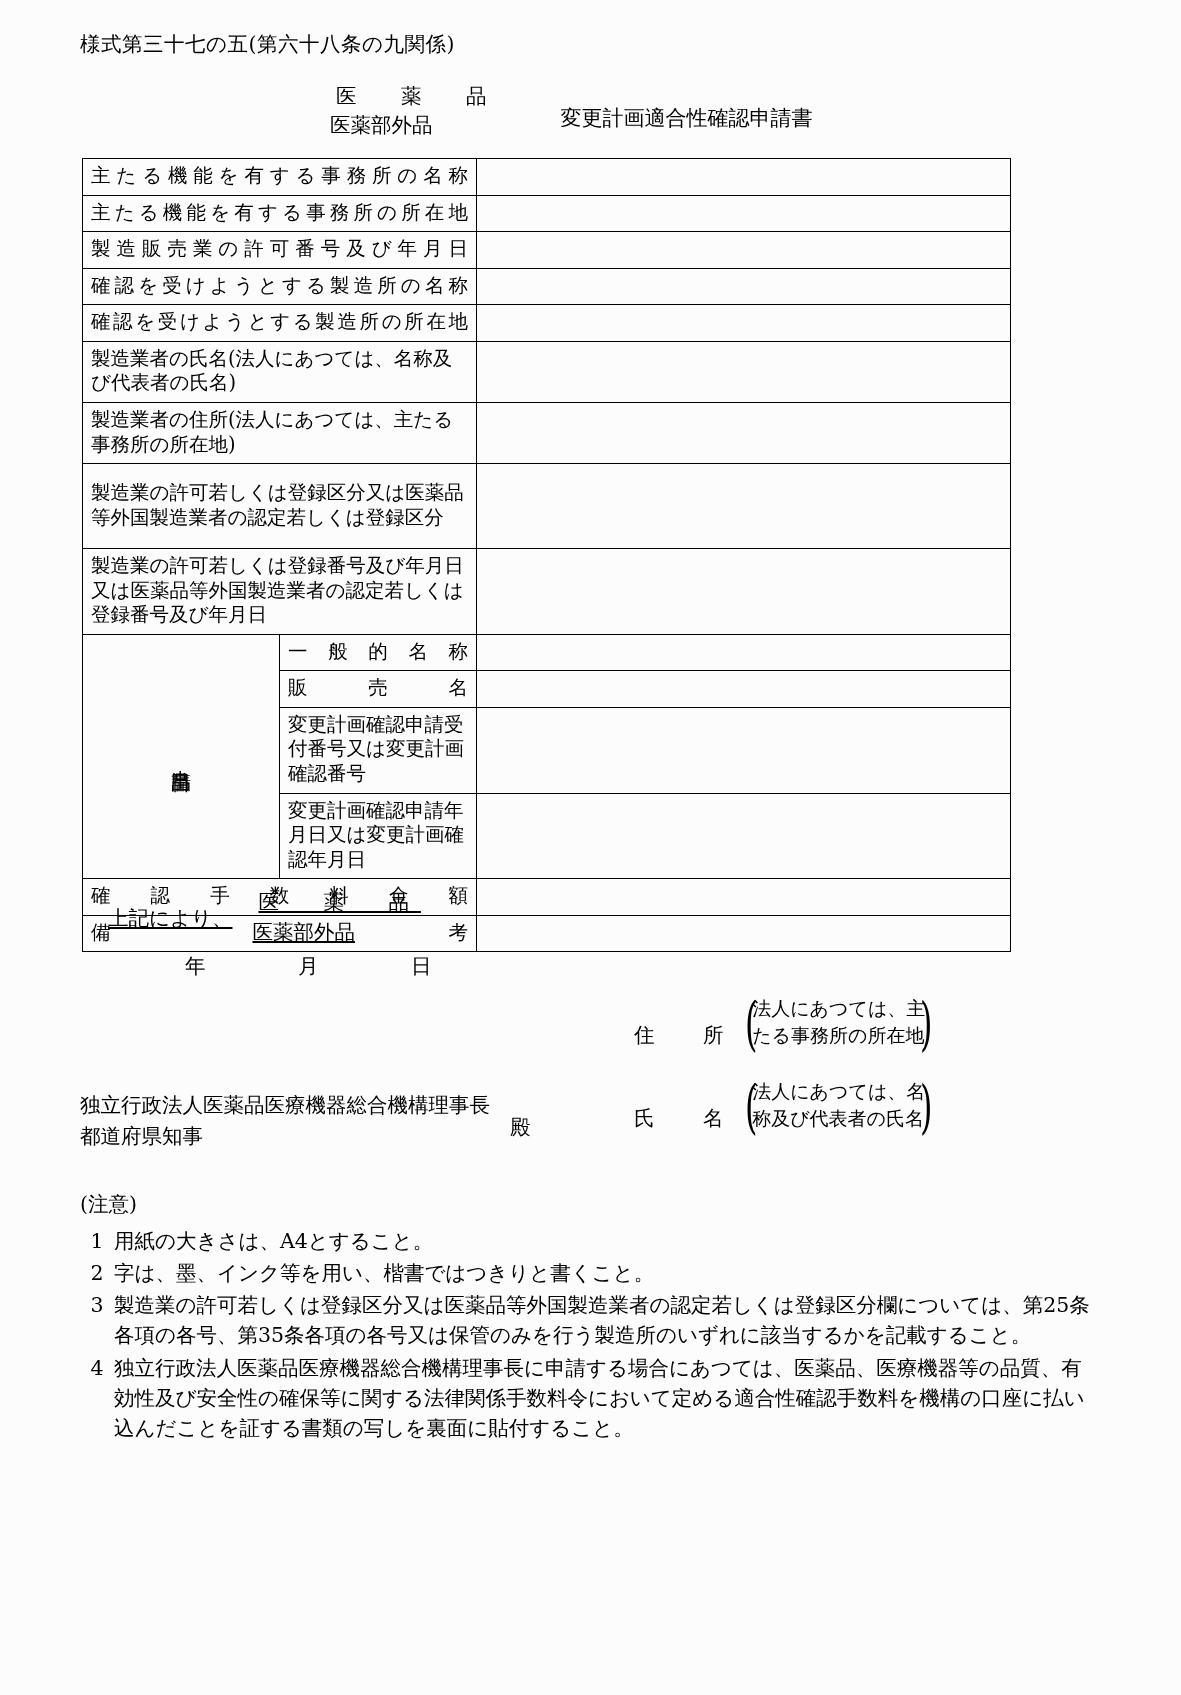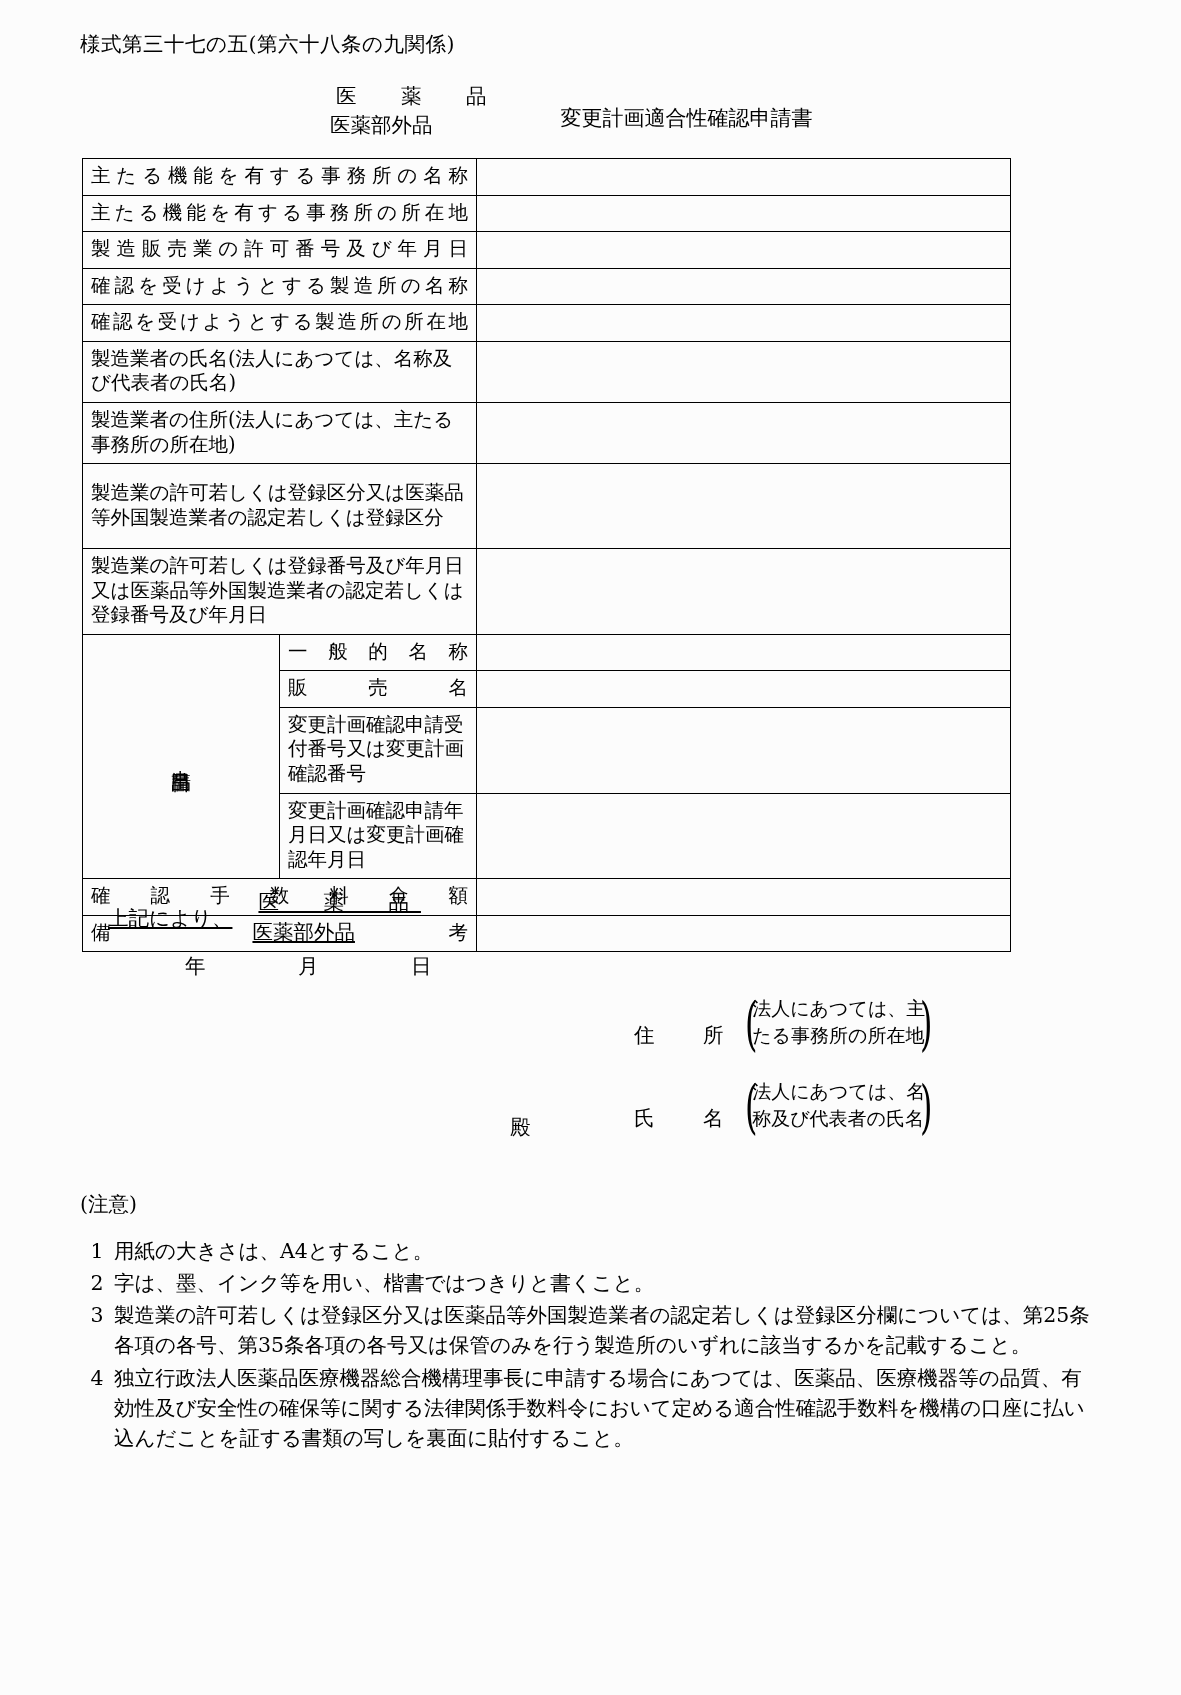--- a/index.html
+++ b/index.html
@@ -123,21 +123,21 @@
   }
   .recip-name { display: block; }
   .recip-dono { position: absolute; left: 510px; top: 1113px; font-size: 20.5px; }
 
   
   .notes {
     position: absolute; left: 80px; top: 1190px;
     width: 1020px;
     font-size: 20.5px;
   }
-  .notes-head { margin-bottom: 18px; }
+  .notes-head { margin-bottom: 8px; }
   .note { display: flex; margin-bottom: 2px; line-height: 1.47; }
   .note-num { width: 34px; flex: 0 0 34px; text-align: center; }
   .note-body { flex: 1; text-indent: 0; }
 </style>
 </head>
 <body>
 
 <div class="page">
 
   <div class="form-code">様式第三十七の五(第六十八条の九関係)</div>
@@ -257,20 +257,24 @@
   <div class="sigblock sig-name">
     <span class="sig-label">氏　名</span>
     <span class="brace brace-l">(</span>
     <span class="brace-text">
       <span>法人にあつては、名</span>
       <span>称及び代表者の氏名</span>
     </span>
     <span class="brace brace-r">)</span>
   </div>
 
+  <div class="recipients">
+    <span class="recip-name">独立行政法人医薬品医療機器総合機構理事長</span>
+    <span class="recip-name">都道府県知事</span>
+  </div>
   <div class="recip-dono">殿</div>
 
   <div class="notes">
     <div class="notes-head">(注意)</div>
     <div id="notes-list">
         <div class="note">
           <span class="note-num">1</span>
           <span class="note-body">用紙の大きさは、A4とすること。</span>
         </div>
         <div class="note">

